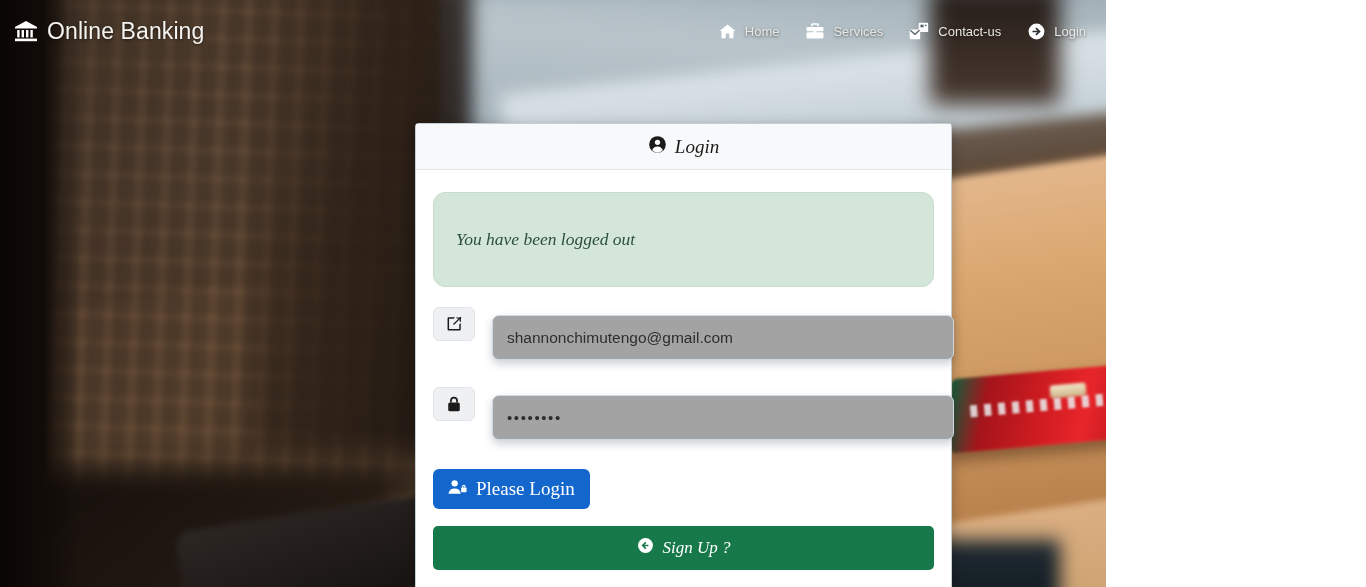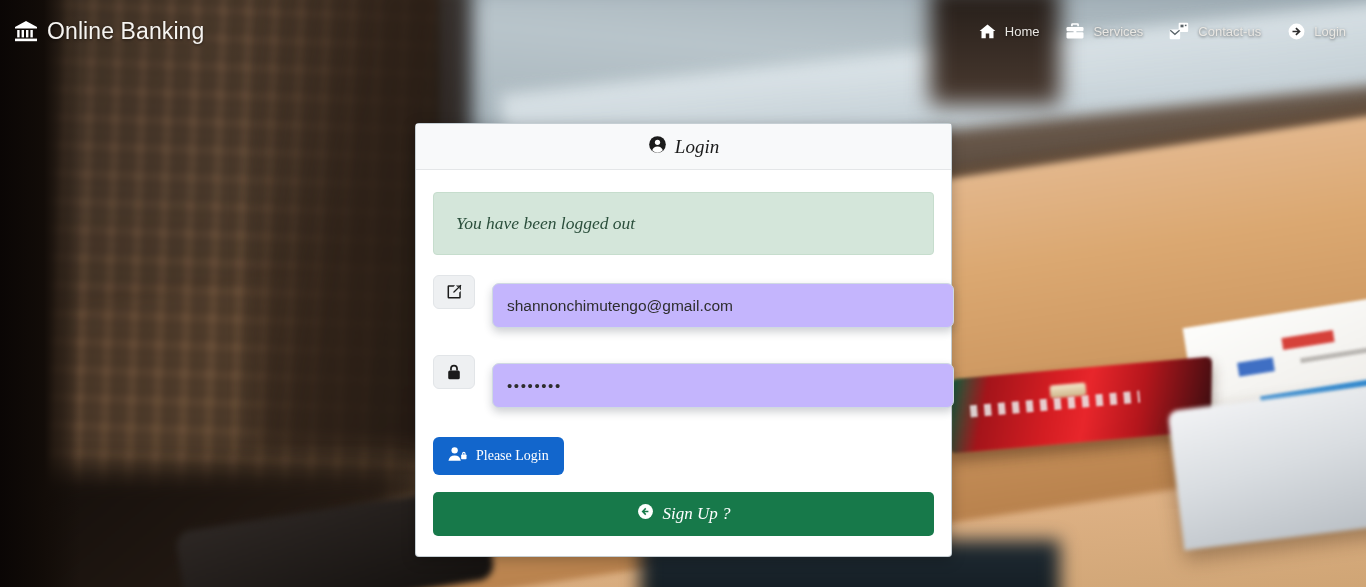--- a/index.html
+++ b/index.html
@@ -6,21 +6,21 @@
 
   html, body {
     width: 1366px;
     height: 587px;
     overflow: hidden;
     font-family: "Liberation Sans", sans-serif;
   }
 
   #app {
     position: relative;
-    width: 1366px;
+    width: 1106px;
     height: 587px;
     overflow: hidden;
     background: #17100c;
   }
 
   
   .bg-layer { position: absolute; inset: 0; overflow: hidden; }
 
   .bg-base {
     position: absolute; inset: -40px;
@@ -206,22 +206,22 @@
     font-style: italic;
     font-size: 19px;
     color: #1b1b1b;
     font-family: "Liberation Serif", serif;
   }
   .card-body { padding: 22px 17px 20px 17px; }
 
   .alert-success {
     background: #d4e6da;
     border: 1px solid #c6ddcd;
-    border-radius: 4px;
-    padding: 20px 22px;
+    border-radius: 12px;
+    padding: 36px 22px;
     font-style: italic;
     font-size: 17.5px;
     color: #2b4f3c;
     font-family: "Liberation Serif", serif;
     margin-bottom: 20px;
   }
 
   .field-row {
     position: relative;
     display: flex;
@@ -237,40 +237,40 @@
     display: flex; align-items: center; justify-content: center;
     flex: 0 0 auto;
     z-index: 2;
   }
   .field-input {
     position: absolute;
     left: 59px;
     top: 8px;
     width: 462px;
     height: 45px;
-    background: #c4b5fd;
+    background: #a3a3a3;
     border: 1px solid #cfd9e2;
     border-radius: 7px;
     padding: 12px 14px;
     font-size: 15.5px;
     color: #2e2e2e;
     font-family: "Liberation Sans", sans-serif;
     box-shadow: 0 4px 9px rgba(30,40,55,0.22);
     outline: none;
   }
   .field-input.pw { letter-spacing: 1.6px; font-size: 15px; }
 
   .btn-login {
     display: inline-flex; align-items: center; gap: 9px;
     background: #1266cc;
     color: #ffffff;
     border: none;
     border-radius: 6px;
     padding: 9px 15px;
-    font-size: 14px;
+    font-size: 19px;
     font-family: "Liberation Serif", serif;
     cursor: pointer;
     margin-top: 2px;
   }
   .btn-signup {
     display: flex; align-items: center; justify-content: center; gap: 9px;
     width: 100%;
     background: #17794a;
     color: #ffffff;
     border: none;

